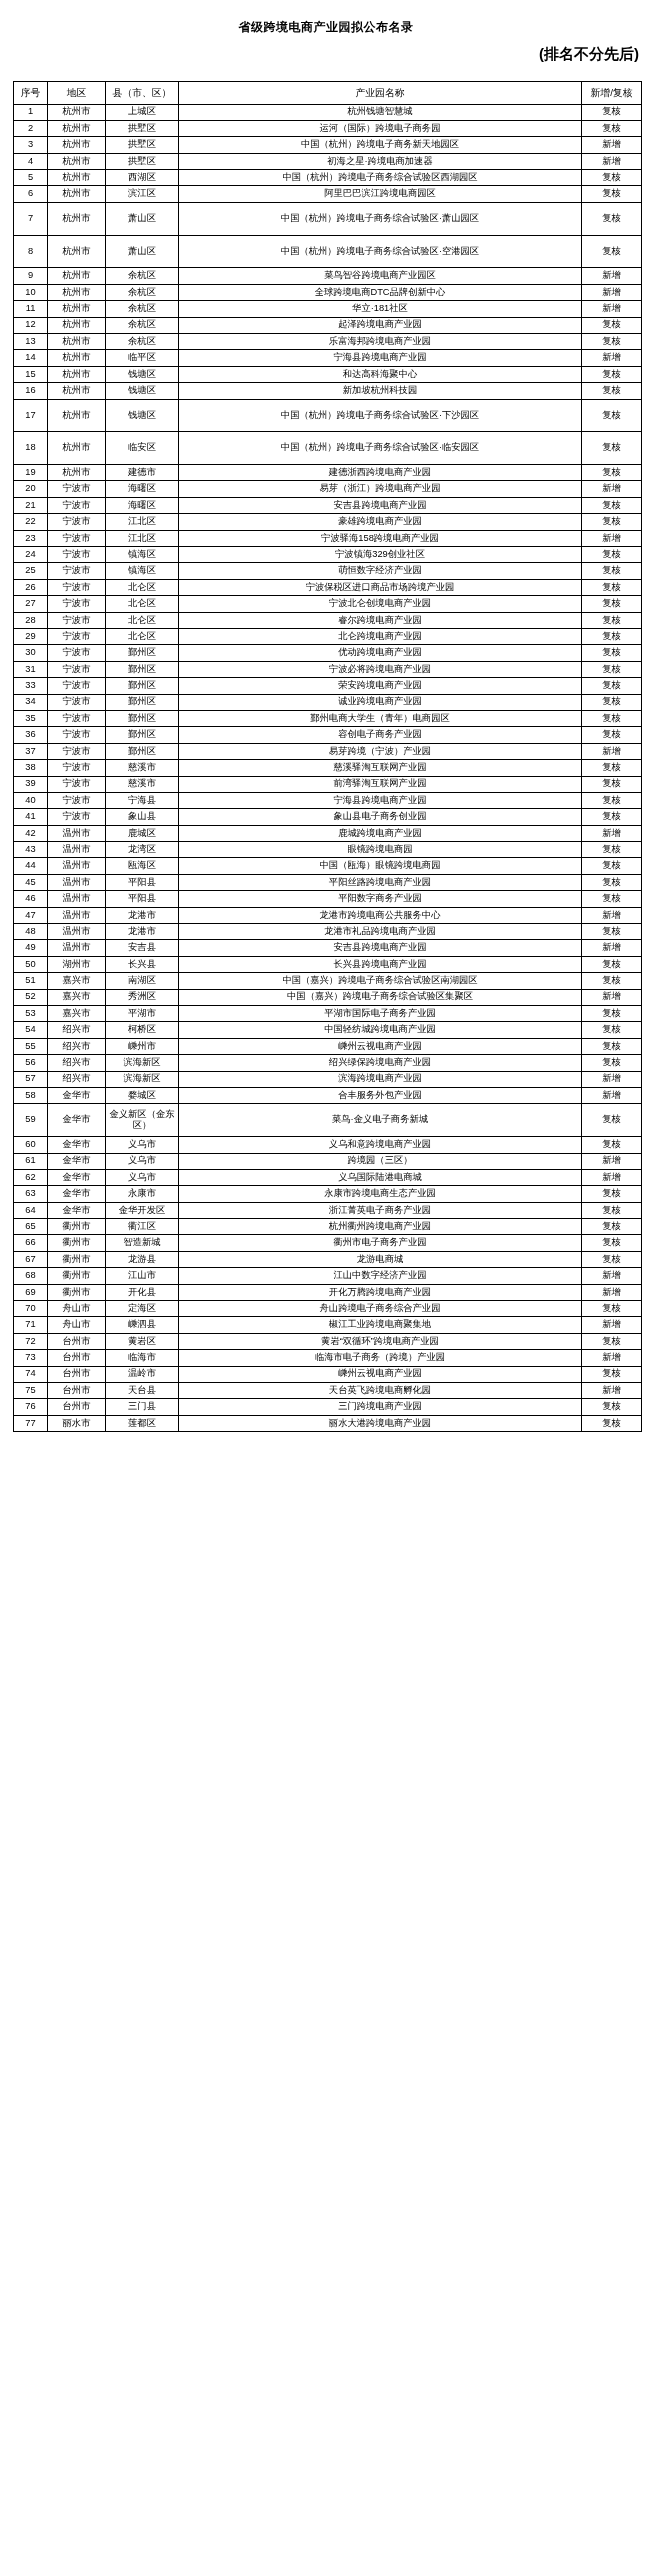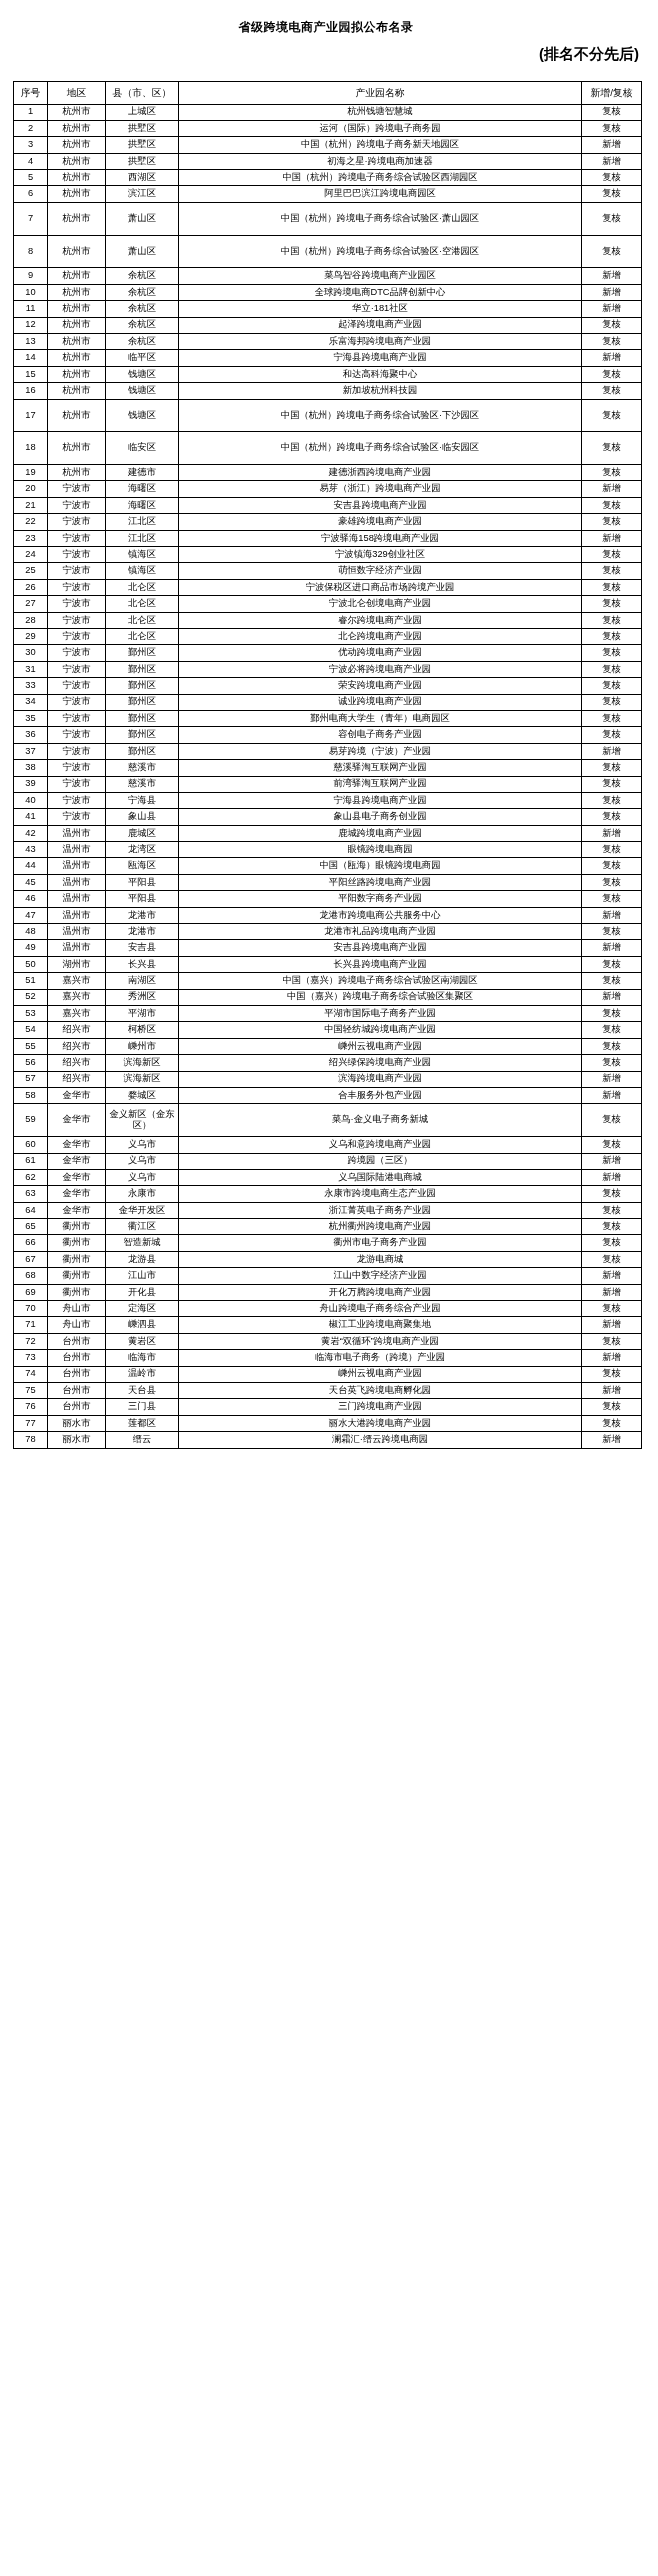--- a/index.html
+++ b/index.html
@@ -613,24 +613,17 @@
           <td class="name">三门跨境电商产业园</td>
           <td>复核</td>
         </tr>
         <tr>
           <td>77</td>
           <td>丽水市</td>
           <td>莲都区</td>
           <td class="name">丽水大港跨境电商产业园</td>
           <td>复核</td>
         </tr>
-        <tr>
-          <td>78</td>
-          <td>丽水市</td>
-          <td>缙云</td>
-          <td class="name">澜霜汇·缙云跨境电商园</td>
-          <td>新增</td>
-        </tr>
       </tbody>
   </table>
 
 </div>
 
 
 </body></html>

